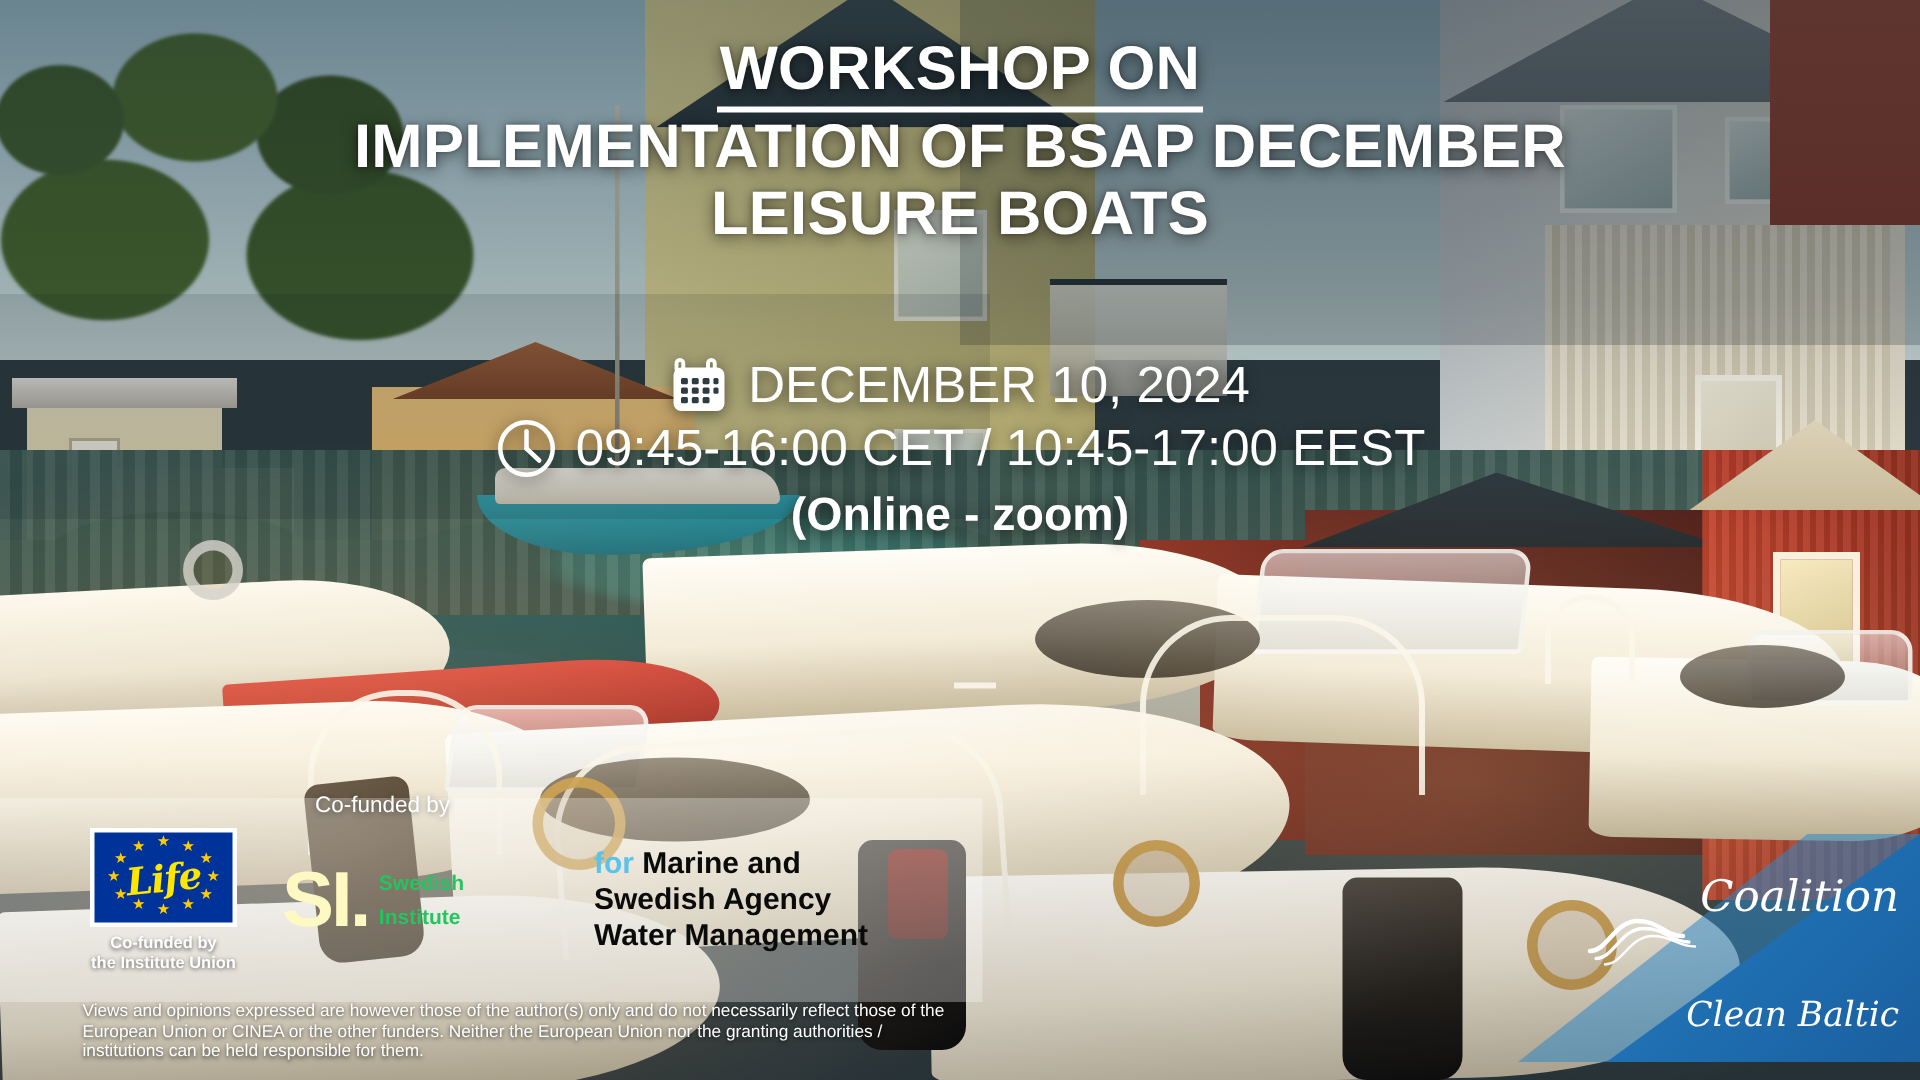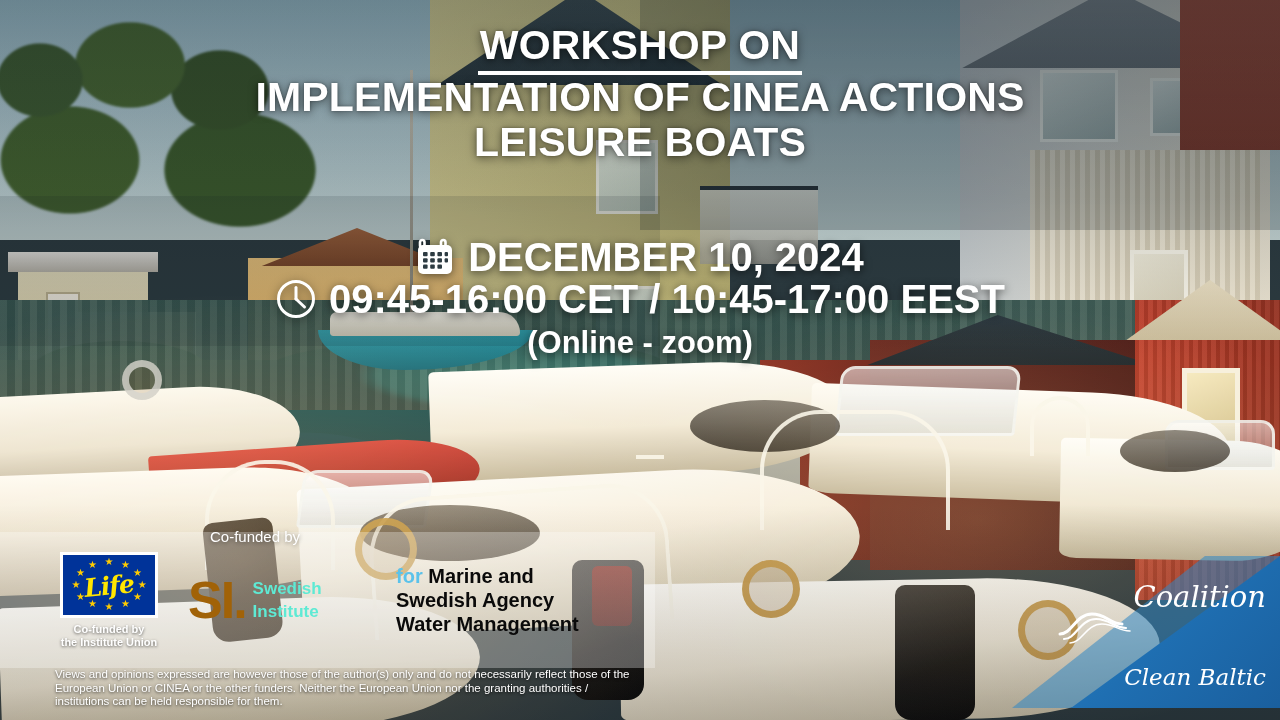--- a/index.html
+++ b/index.html
@@ -238,21 +238,21 @@
           color:#fff; z-index:12; }
   .hero .line { font-weight:bold; letter-spacing:.2px;
                 text-shadow:0 2px 10px rgba(0,0,0,.55), 0 0 3px rgba(0,0,0,.35); }
   .hero .l0 { font-size:41px; line-height:46px; display:inline-block;
               border-bottom:4px solid #fff; padding:0 2px 3px 2px; }
   .hero .l1, .hero .l2, .hero .l3 { font-size:41px; line-height:45px; }
 
   .meta { position:absolute; left:0; top:236px; width:1280px; text-align:center;
           color:#fff; z-index:12; }
   .meta-row { display:flex; align-items:center; justify-content:center; gap:12px; }
-  .meta-text { font-size:40px; font-weight:bold; line-height:42px;
+  .meta-text { font-size:34px; font-weight:normal; line-height:42px;
                text-shadow:0 2px 9px rgba(0,0,0,.6); }
   .meta-sub { font-size:31px; font-weight:bold; line-height:42px; margin-top:2px;
               text-shadow:0 2px 9px rgba(0,0,0,.6); }
 
   .cal-icon, .clk-icon { flex:0 0 auto; display:block; filter:drop-shadow(0 2px 5px rgba(0,0,0,.5)); }
 
   
   .logo-band { position:absolute; left:0; top:532px; width:655px; height:136px;
                background:rgba(255,255,255,.30); z-index:11; }
   .logo-row { position:absolute; left:0; top:532px; width:655px; height:136px;
@@ -268,22 +268,22 @@
              color:#FFE600; font-family:"DejaVu Serif", serif; font-style:italic;
              font-weight:bold; font-size:25px; letter-spacing:-1px; }
   .eu-cap { margin-top:5px; color:#fff; font-size:11px; font-weight:bold; line-height:13px;
             text-shadow:0 1px 3px rgba(0,0,0,.6); }
 
   
   .si-wrap { margin-left:14px; position:relative; width:198px; }
   .si-cofund { position:absolute; left:22px; top:-46px; color:#fff; font-size:15px;
                text-shadow:0 1px 4px rgba(0,0,0,.45); white-space:nowrap; }
   .si-row { display:flex; align-items:center; gap:7px; }
-  .si-mark { font-size:52px; font-weight:bold; color:#a16207; letter-spacing:-2px; line-height:52px; }
-  .si-name { font-size:17px; font-weight:bold; color:#5eead4; line-height:23px; }
+  .si-mark { font-size:52px; font-weight:bold; color:#fef9c3; letter-spacing:-2px; line-height:52px; }
+  .si-name { font-size:14px; font-weight:bold; color:#22c55e; line-height:23px; }
 
   
   .sa-wrap { margin-left:10px; position:relative; width:240px; }
   .sa-l { font-size:20px; font-weight:bold; color:#0a0a0a; line-height:24px; white-space:nowrap; }
   .sa-for { color:#5bc2ea; }
   .sa-l2 { padding-left:0; }
 
   
   .disclaimer { position:absolute; left:55px; top:668px; width:585px; z-index:12;
                 color:#fff; font-size:11.5px; line-height:13.5px;
@@ -393,21 +393,21 @@
     <div class="sunwash"></div>
     <div class="tone"></div>
   </div>
 
   <div class="hero-scrim"></div>
   <div class="hero-scrim-r"></div>
   <div class="hero-scrim-l"></div>
 
   <div class="hero">
     <div><span class="line l0">WORKSHOP ON </span></div>
-    <div class="line l1">IMPLEMENTATION OF CINEA ACTIONS</div>
+    <div class="line l1">IMPLEMENTATION OF BSAP DECEMBER</div>
     <div class="line l3">LEISURE BOATS</div>
   </div>
 
   <div class="meta">
 
     <div class="meta-row">
       <svg class="cal-icon" width="40" height="40" viewBox="0 0 40 40">
         <rect x="4" y="3" width="4.5" height="8" rx="2.2" fill="none" stroke="#fff" stroke-width="2.6"></rect>
         <rect x="25" y="3" width="4.5" height="8" rx="2.2" fill="none" stroke="#fff" stroke-width="2.6"></rect>
         <rect x="2" y="8" width="34" height="29" rx="5" fill="#fff"></rect>

